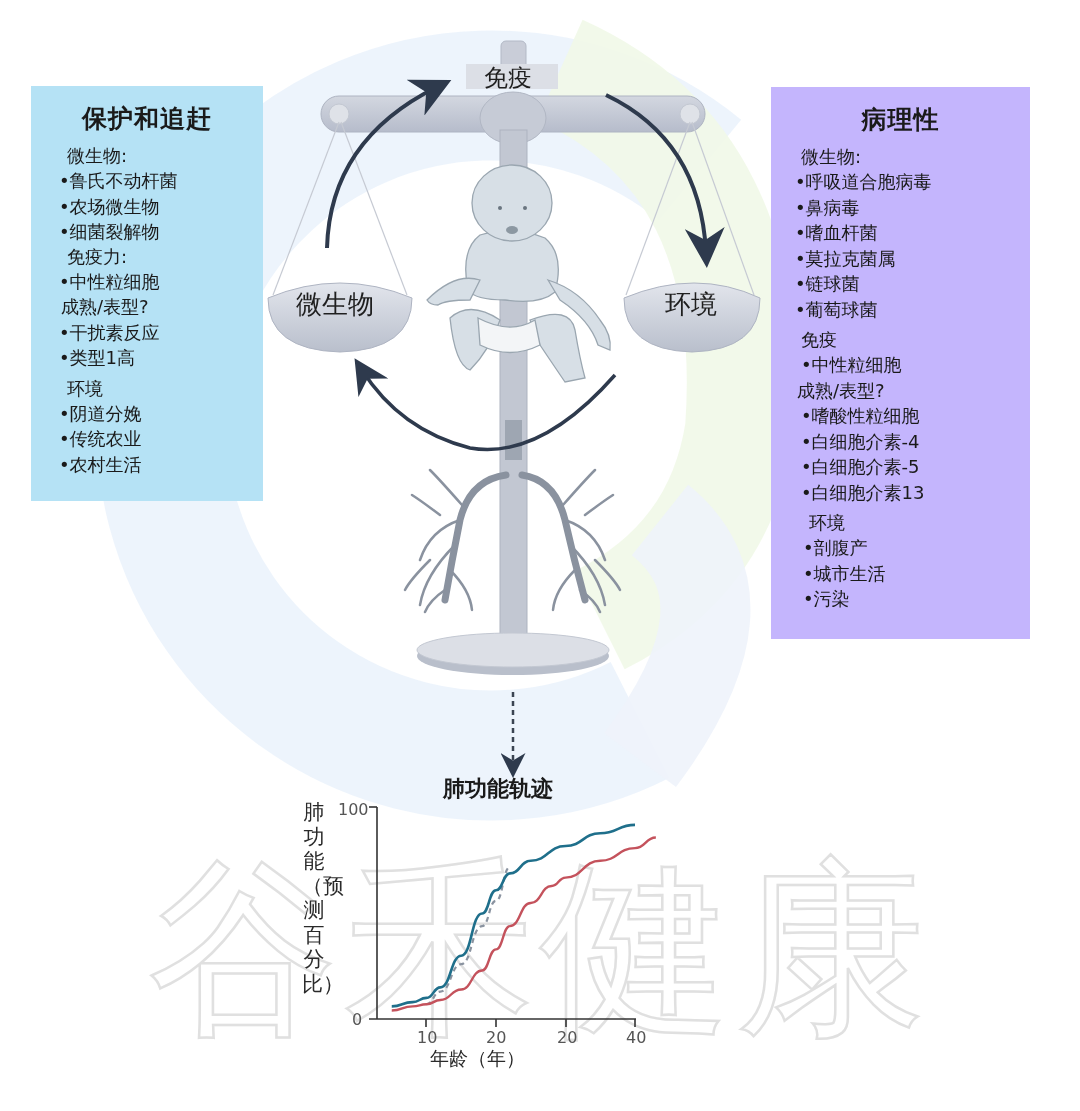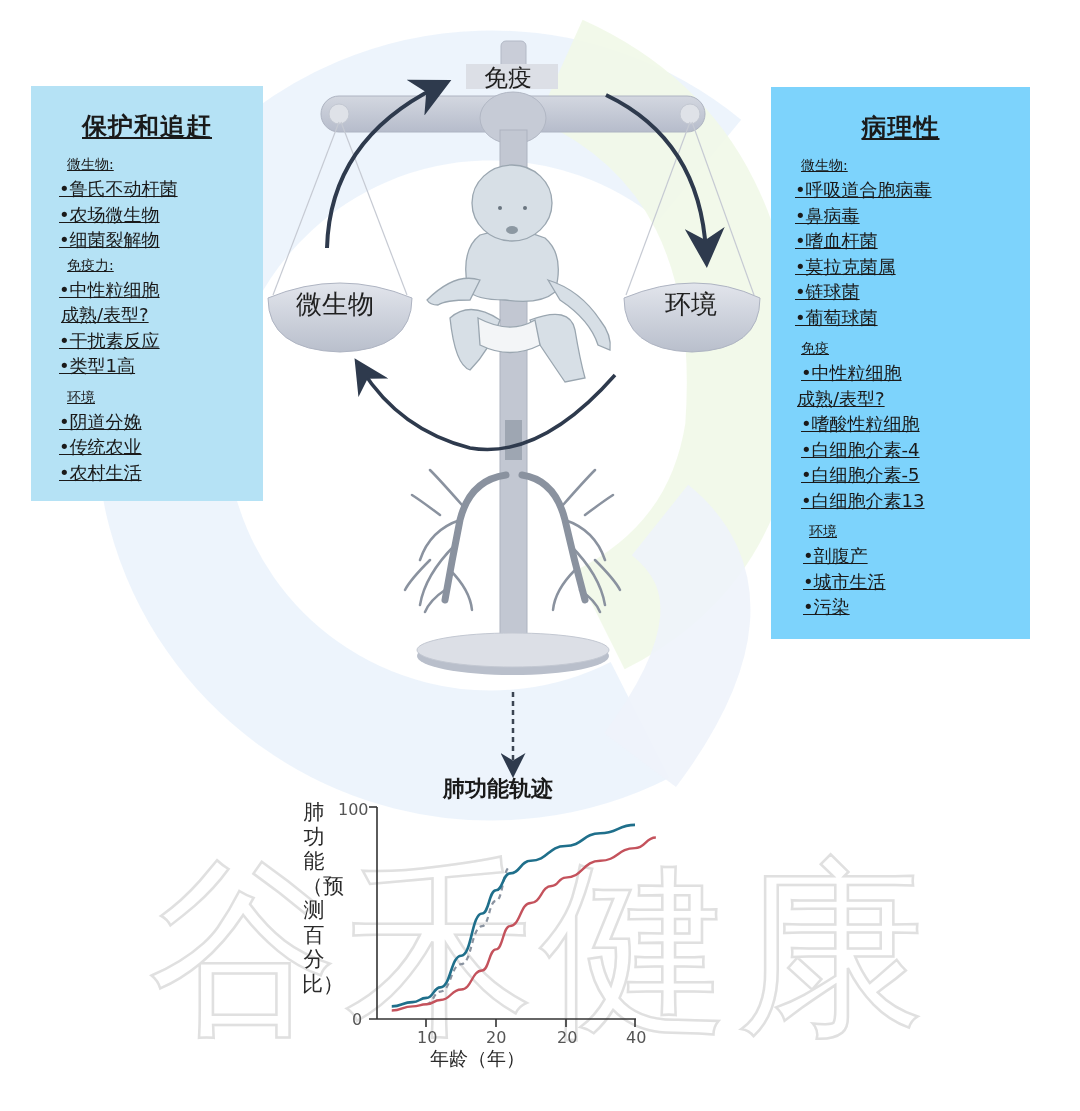--- a/index.html
+++ b/index.html
@@ -5,31 +5,30 @@
   html, body { margin: 0; padding: 0; }
   body {
     width: 1080px; height: 1111px; position: relative; overflow: hidden;
     background: #ffffff;
     font-family: "DejaVu Sans", "Liberation Sans", sans-serif;
     color: #1a1a1a;
   }
   .layer { position: absolute; left: 0; top: 0; width: 1080px; height: 1111px; }
   .panel {
     position: absolute; box-sizing: border-box;
-    padding: 24px 0 0 0;
-    text-decoration: underline;
+    padding: 16px 0 0 0;
   }
   .panel-left { left: 31px; top: 86px; width: 232px; height: 415px; background: #b5e2f5; }
-  .panel-right { left: 771px; top: 87px; width: 259px; height: 552px; background: #7dd3fc; }
+  .panel-right { left: 771px; top: 87px; width: 259px; height: 552px; background: #c4b5fd; }
   .panel-title {
     font-weight: bold; font-size: 25px; text-align: center; line-height: 34px;
     margin-bottom: 8px; letter-spacing: 1px;
   }
   .panel-left .panel-title { padding-left: 0; }
-  .section-head { font-size: 14px; line-height: 24px; padding-left: 36px; margin-top: 0; }
+  .section-head { font-size: 18px; line-height: 24px; padding-left: 36px; margin-top: 0; }
   .item { font-size: 18px; line-height: 25.5px; padding-left: 28px; white-space: nowrap; }
   .panel-right .section-head { padding-left: 30px; }
   .panel-right .item { padding-left: 24px; }
   .gap { height: 6px; }
   .lbl { position: absolute; font-size: 24px; color: #1f1f1f; white-space: nowrap; }
   .chart-title { position: absolute; left: 443px; top: 774px; font-size: 22px; font-weight: bold; }
   .ylabel {
     position: absolute; left: 302px; top: 800px; width: 24px;
     font-size: 21px; line-height: 24.5px; text-align: center; color: #2a2a2a;
   }

